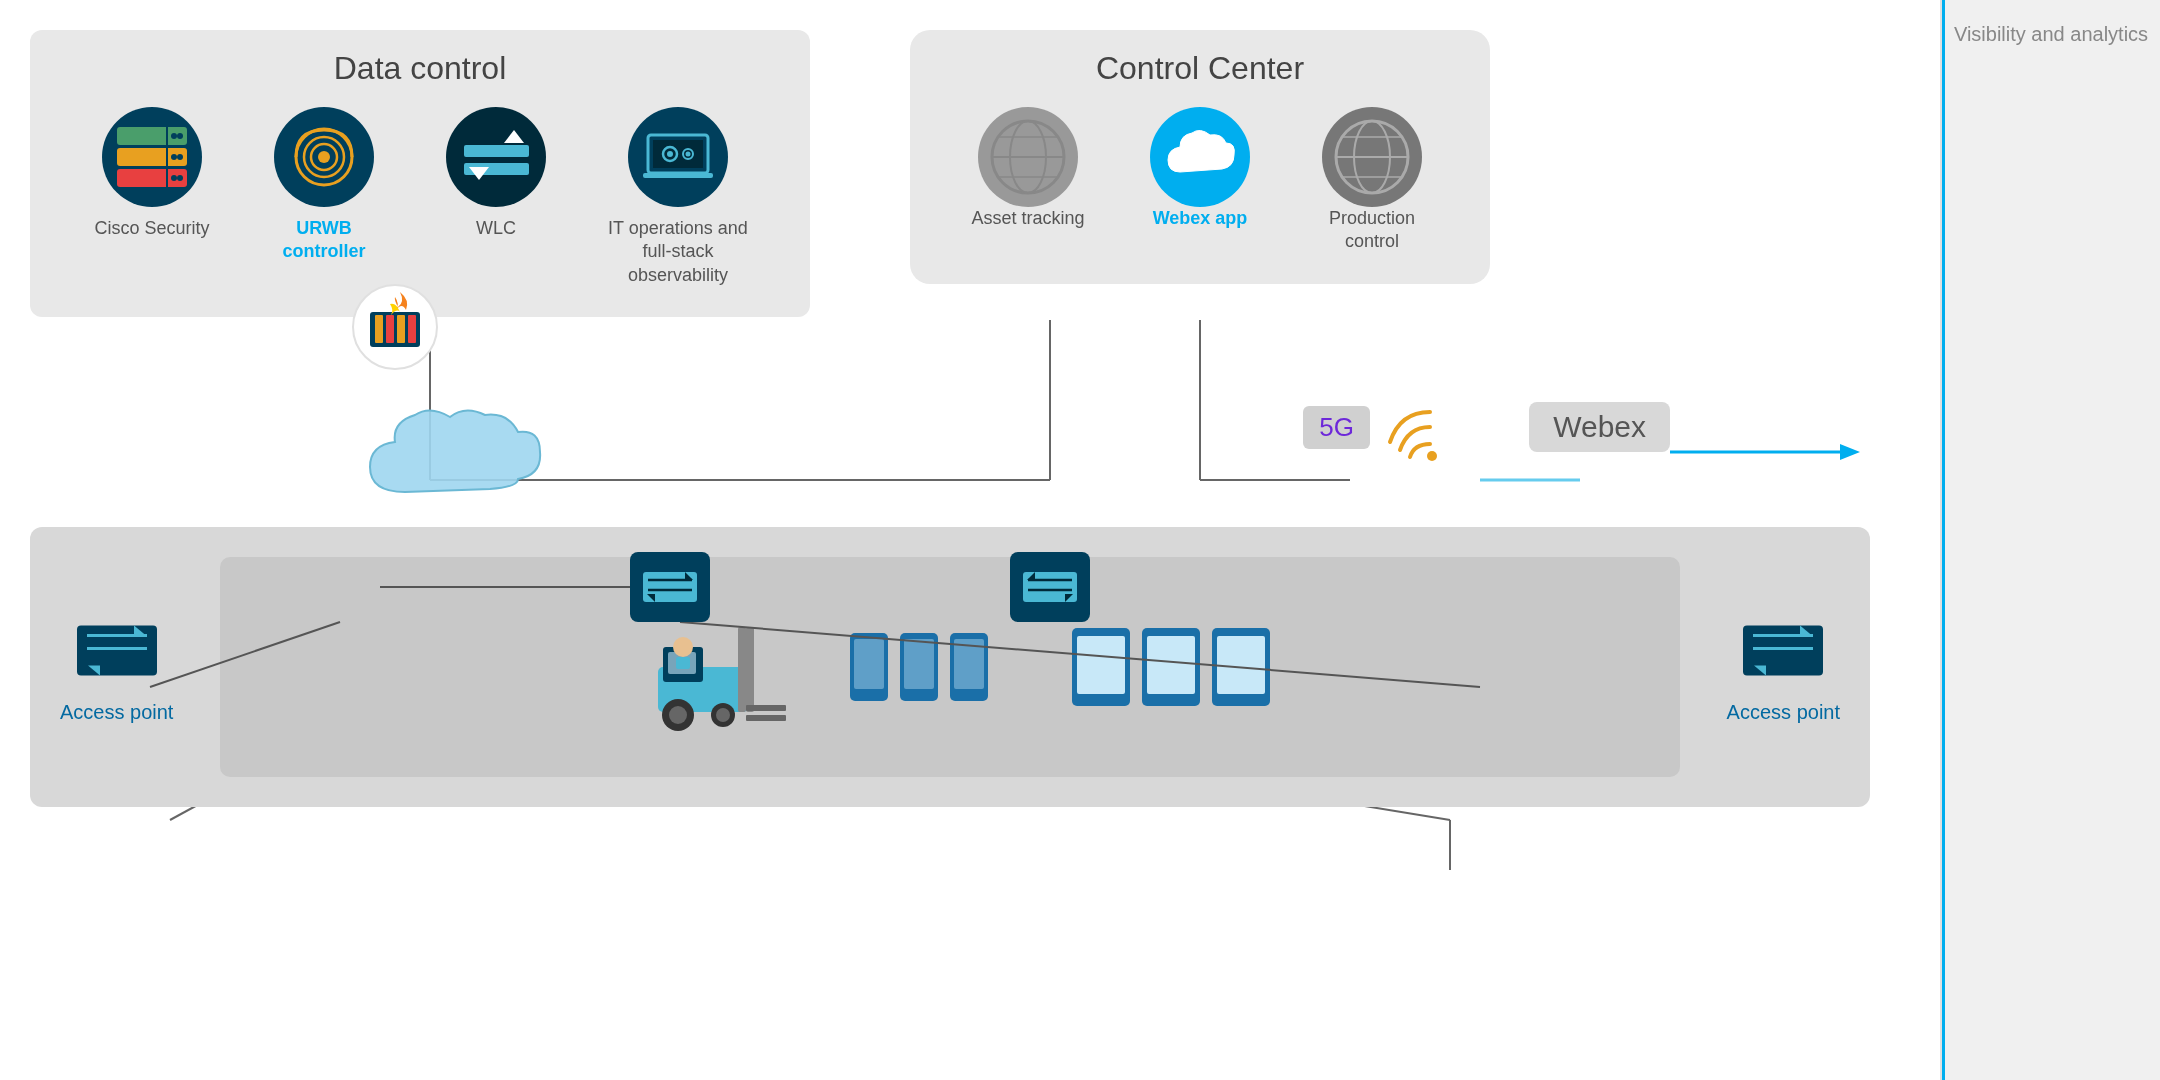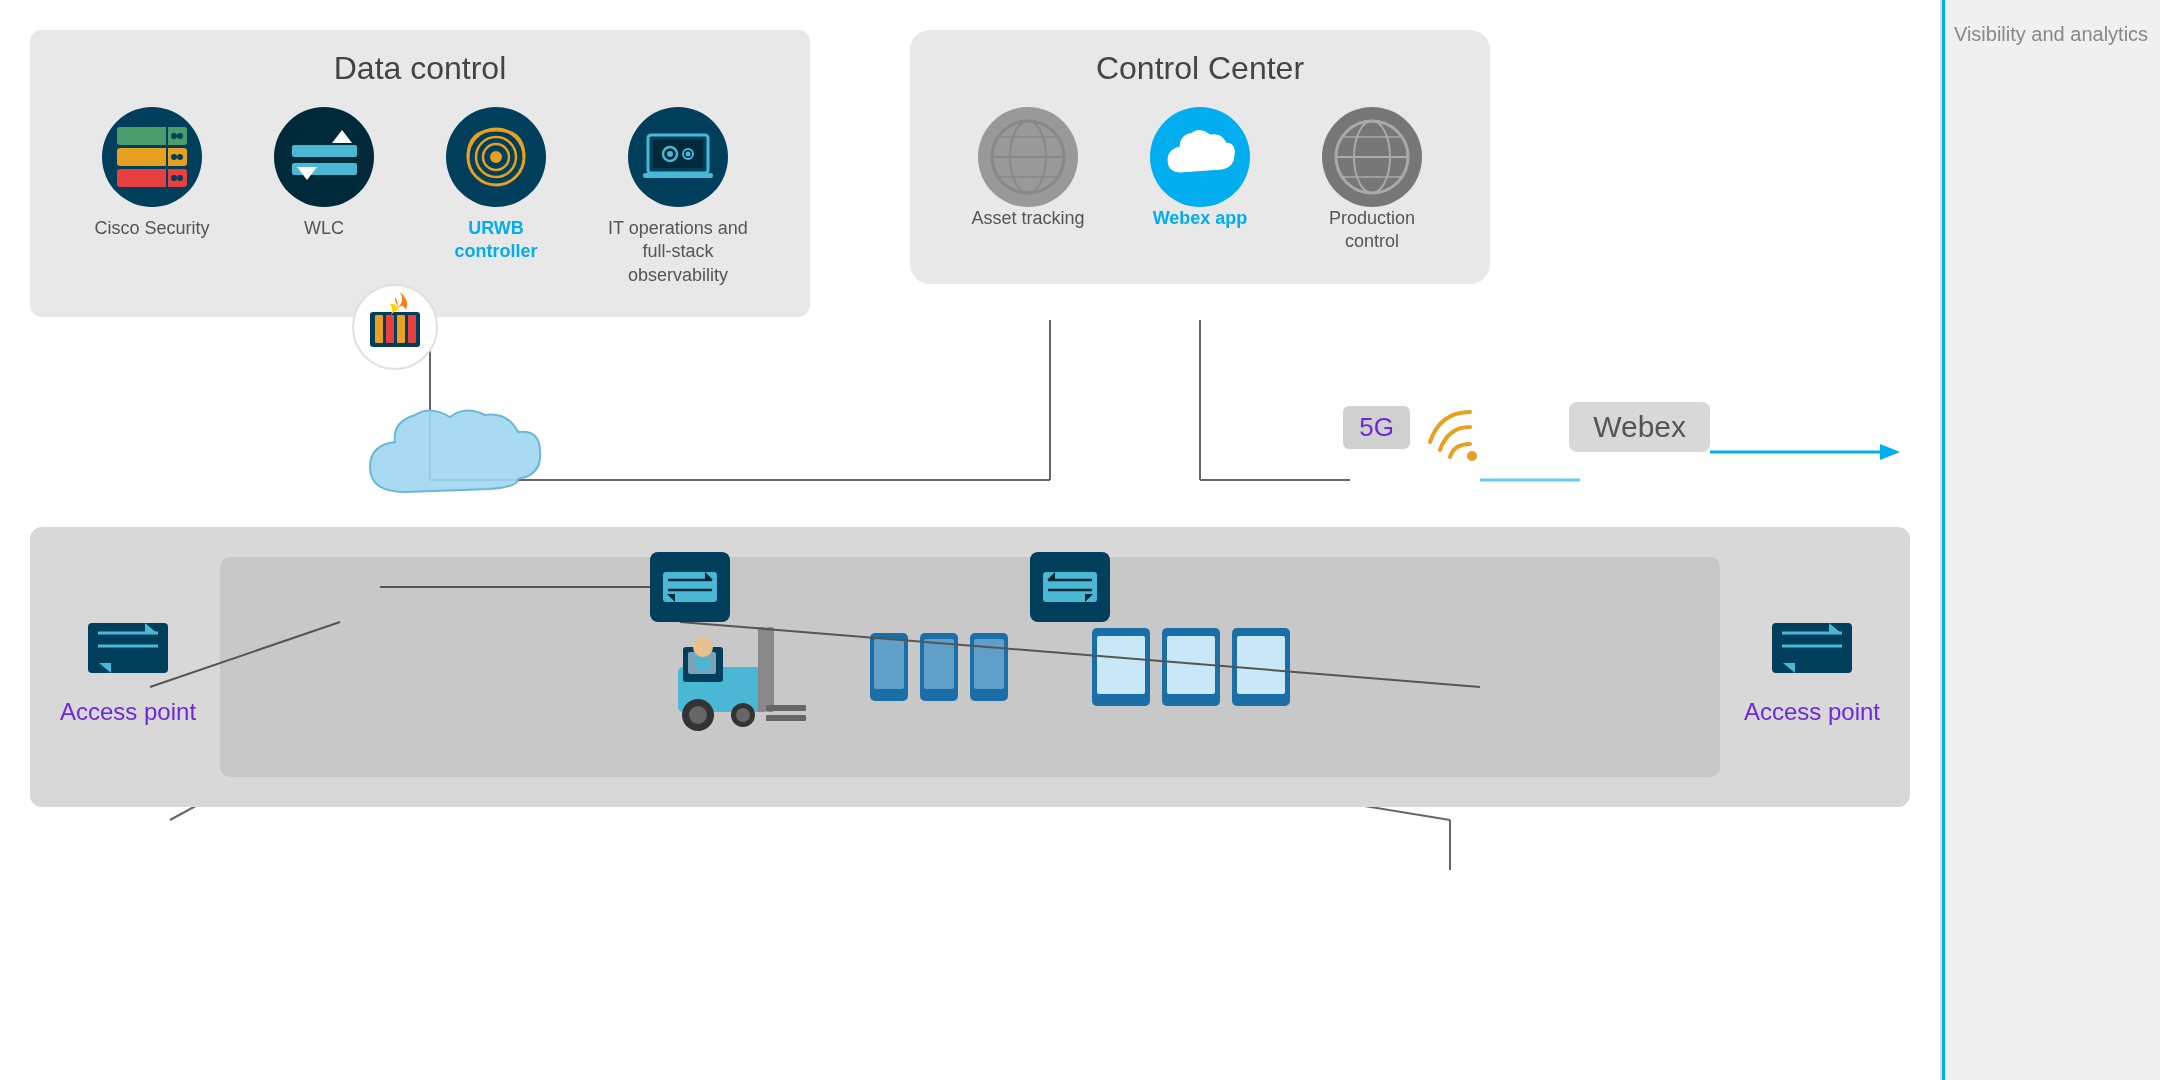--- a/index.html
+++ b/index.html
@@ -31,20 +31,21 @@
     
     .right-sidebar {
       width: 220px;
       background: #f0f0f0;
       display: flex;
       flex-direction: column;
       align-items: center;
       padding: 20px 10px;
       border-left: 2px solid #e0e0e0;
       position: relative;
+      margin-left: 40px;
     }
 
     
     .top-row {
       display: flex;
       gap: 40px;
       margin-bottom: 20px;
       align-items: flex-start;
     }
 
@@ -235,22 +236,22 @@
       right: 30px;
       top: 50%;
       transform: translateY(-50%);
       display: flex;
       flex-direction: column;
       align-items: center;
       gap: 10px;
     }
 
     .ap-label {
-      font-size: 24px;
-      color: #6d28d9;
+      font-size: 20px;
+      color: #0369a1;
       text-align: center;
     }
 
     
     .lines-svg {
       position: absolute;
       top: 0;
       left: 0;
       width: 100%;
       height: 100%;
@@ -397,47 +398,47 @@
                 <circle cx="68" cy="35" r="3" fill="#003f5c"></circle>
                 <line x1="55" y1="47" x2="55" y2="65" stroke="#003f5c" stroke-width="2"></line>
                 <circle cx="62" cy="56" r="3" fill="#003f5c"></circle>
                 <circle cx="68" cy="56" r="3" fill="#003f5c"></circle>
               </svg>
             </div>
             <span class="icon-label">Cisco Security</span>
           </div>
 
           <div class="icon-item">
-            <div class="icon-circle wlc-icon">
-              <svg width="75" height="65" viewBox="0 0 75 65">
-
-                <rect x="5" y="20" width="65" height="12" rx="2" fill="#4ab8d4"></rect>
-                <rect x="5" y="38" width="65" height="12" rx="2" fill="#4ab8d4"></rect>
-
-                <polygon points="55,5 65,18 45,18" fill="#fff"></polygon>
-
-                <polygon points="20,55 30,42 10,42" fill="#fff"></polygon>
-              </svg>
-            </div>
-            <span class="icon-label">WLC</span>
-          </div>
-
-          <div class="icon-item">
             <div class="icon-circle urwb-icon">
               <svg width="75" height="65" viewBox="0 0 75 65">
 
                 <circle cx="37" cy="32" r="28" fill="none" stroke="#e8a020" stroke-width="3"></circle>
                 <circle cx="37" cy="32" r="20" fill="none" stroke="#e8a020" stroke-width="2.5"></circle>
                 <circle cx="37" cy="32" r="13" fill="none" stroke="#e8a020" stroke-width="2.5"></circle>
                 <circle cx="37" cy="32" r="6" fill="#e8a020"></circle>
                 <path d="M9 32 Q9 5 37 5" fill="none" stroke="#e8a020" stroke-width="3"></path>
                 <path d="M65 32 Q65 5 37 5" fill="none" stroke="#e8a020" stroke-width="3"></path>
               </svg>
             </div>
             <span class="icon-label blue">URWB controller</span>
+          </div>
+
+          <div class="icon-item">
+            <div class="icon-circle wlc-icon">
+              <svg width="75" height="65" viewBox="0 0 75 65">
+
+                <rect x="5" y="20" width="65" height="12" rx="2" fill="#4ab8d4"></rect>
+                <rect x="5" y="38" width="65" height="12" rx="2" fill="#4ab8d4"></rect>
+
+                <polygon points="55,5 65,18 45,18" fill="#fff"></polygon>
+
+                <polygon points="20,55 30,42 10,42" fill="#fff"></polygon>
+              </svg>
+            </div>
+            <span class="icon-label">WLC</span>
           </div>
 
           <div class="icon-item" style="width:150px">
             <div class="icon-circle it-ops-icon">
               <svg width="80" height="65" viewBox="0 0 80 65">
 
                 <rect x="10" y="10" width="60" height="38" rx="3" fill="none" stroke="#4ab8d4" stroke-width="3"></rect>
                 <rect x="15" y="15" width="50" height="28" fill="#002a3a"></rect>
 
                 <circle cx="32" cy="29" r="7" fill="none" stroke="#4ab8d4" stroke-width="2.5"></circle>

